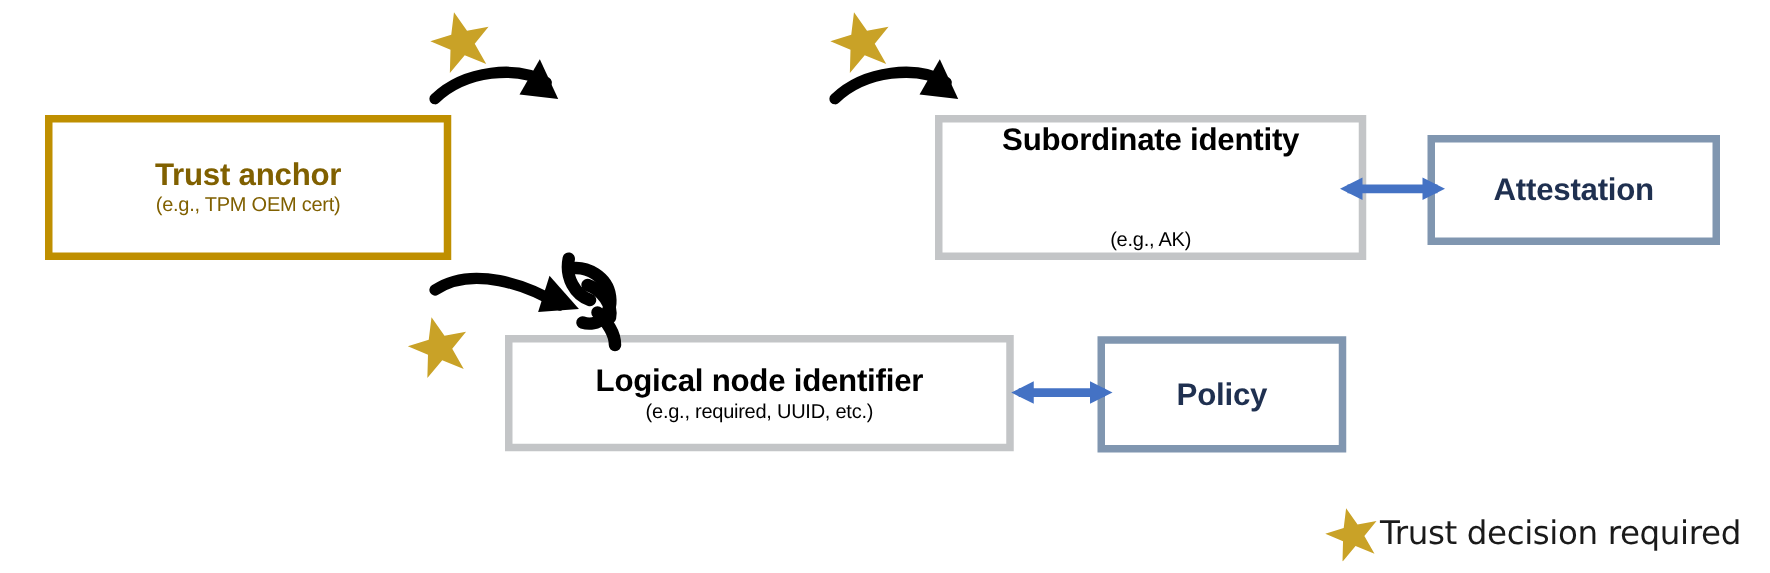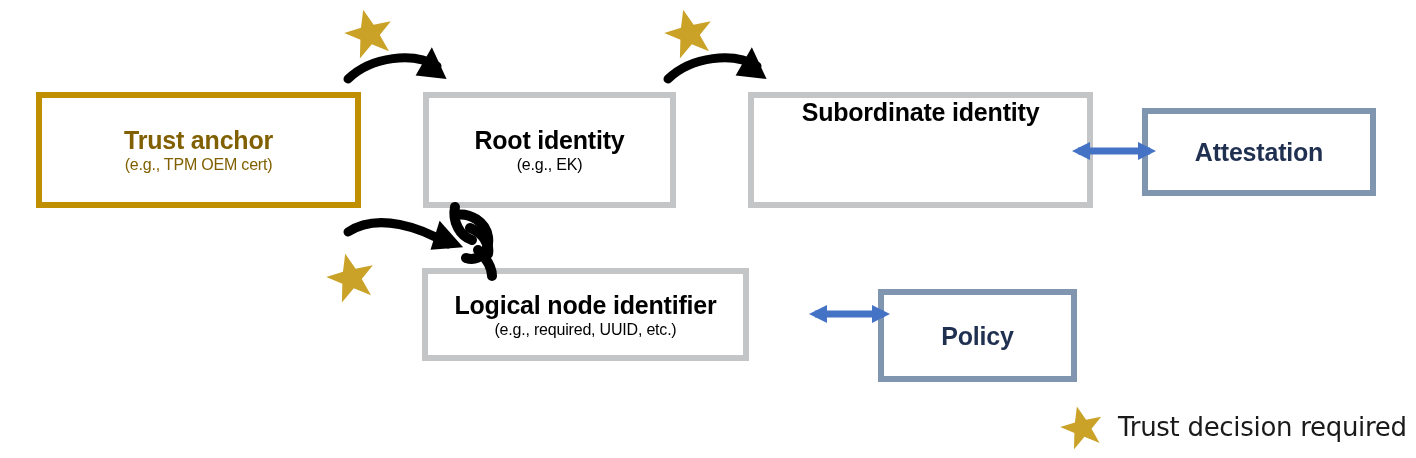--- a/index.html
+++ b/index.html
@@ -62,21 +62,20 @@
     width: 1416px;
     height: 458px;
     pointer-events: none;
   }
   .legend {
     position: absolute;
     left: 1060px;
     top: 405px;
     display: flex;
     align-items: center;
-    gap: 14px;
   }
   .legend-label {
     font-size: 26px;
     color: #1a1a1a;
     font-family: "DejaVu Sans", sans-serif;
     white-space: nowrap;
     letter-spacing: -0.3px;
   }
   .legend-star {
     width: 44px;
@@ -87,39 +86,36 @@
 </head>
 <body>
 
 <div id="canvas">
 
   <div class="box gold" style="left:36px; top:92px; width:325px; height:116px;">
     <span class="title">Trust anchor</span>
     <span class="subtitle">(e.g., TPM OEM cert)</span>
   </div>
 
-  <div class="box grey" style="left:423px; top:92px; width:253px; height:116px;">
-    <span class="title">Root identity</span>
-    <span class="subtitle">(e.g., EK)</span>
-  </div>
 
   <div class="box grey" style="left:748px; top:92px; width:345px; height:116px;justify-content:space-between;">
     <span class="title">Subordinate identity</span>
+    <span class="subtitle">(e.g., AK)</span>
   </div>
 
   <div class="box blue" style="left:1142px; top:108px; width:234px; height:88px;align-items:center;">
     <span class="title">Attestation</span>
   </div>
 
-  <div class="box grey" style="left:422px; top:268px; width:327px; height:93px;">
+  <div class="box grey" style="left:404px; top:268px; width:407px; height:93px;">
     <span class="title">Logical node identifier</span>
     <span class="subtitle">(e.g., required, UUID, etc.)</span>
   </div>
 
-  <div class="box blue" style="left:878px; top:269px; width:199px; height:93px;margin-top:20px;">
+  <div class="box blue" style="left:878px; top:269px; width:199px; height:93px;">
     <span class="title">Policy</span>
   </div>
 
   <svg class="overlay" viewBox="0 0 1416 458">
     <defs>
       <g id="star-glyph">
 
         <polygon points="50,2 63,36 98,38 70,59 80,95 50,73 20,95 30,59 2,38 37,36" transform="rotate(-14 50 50)"></polygon>
       </g>
     </defs>

